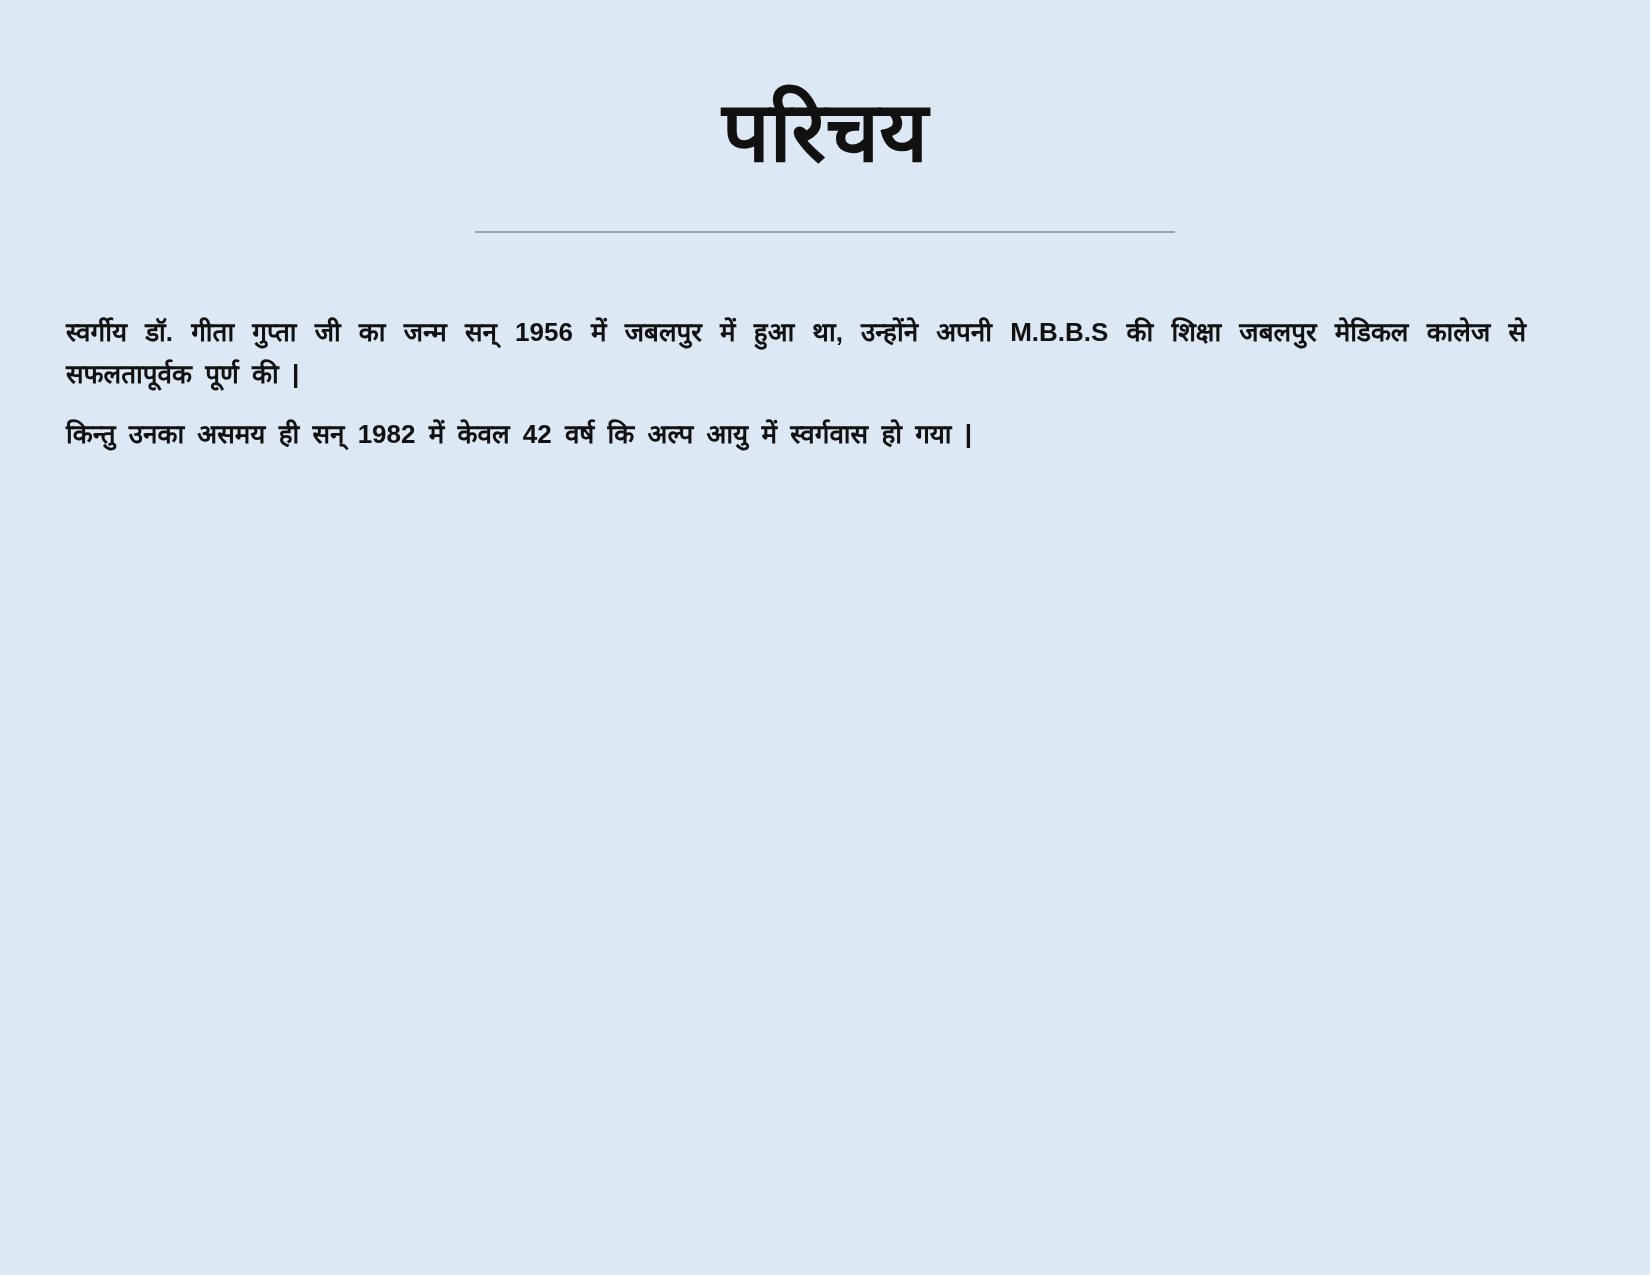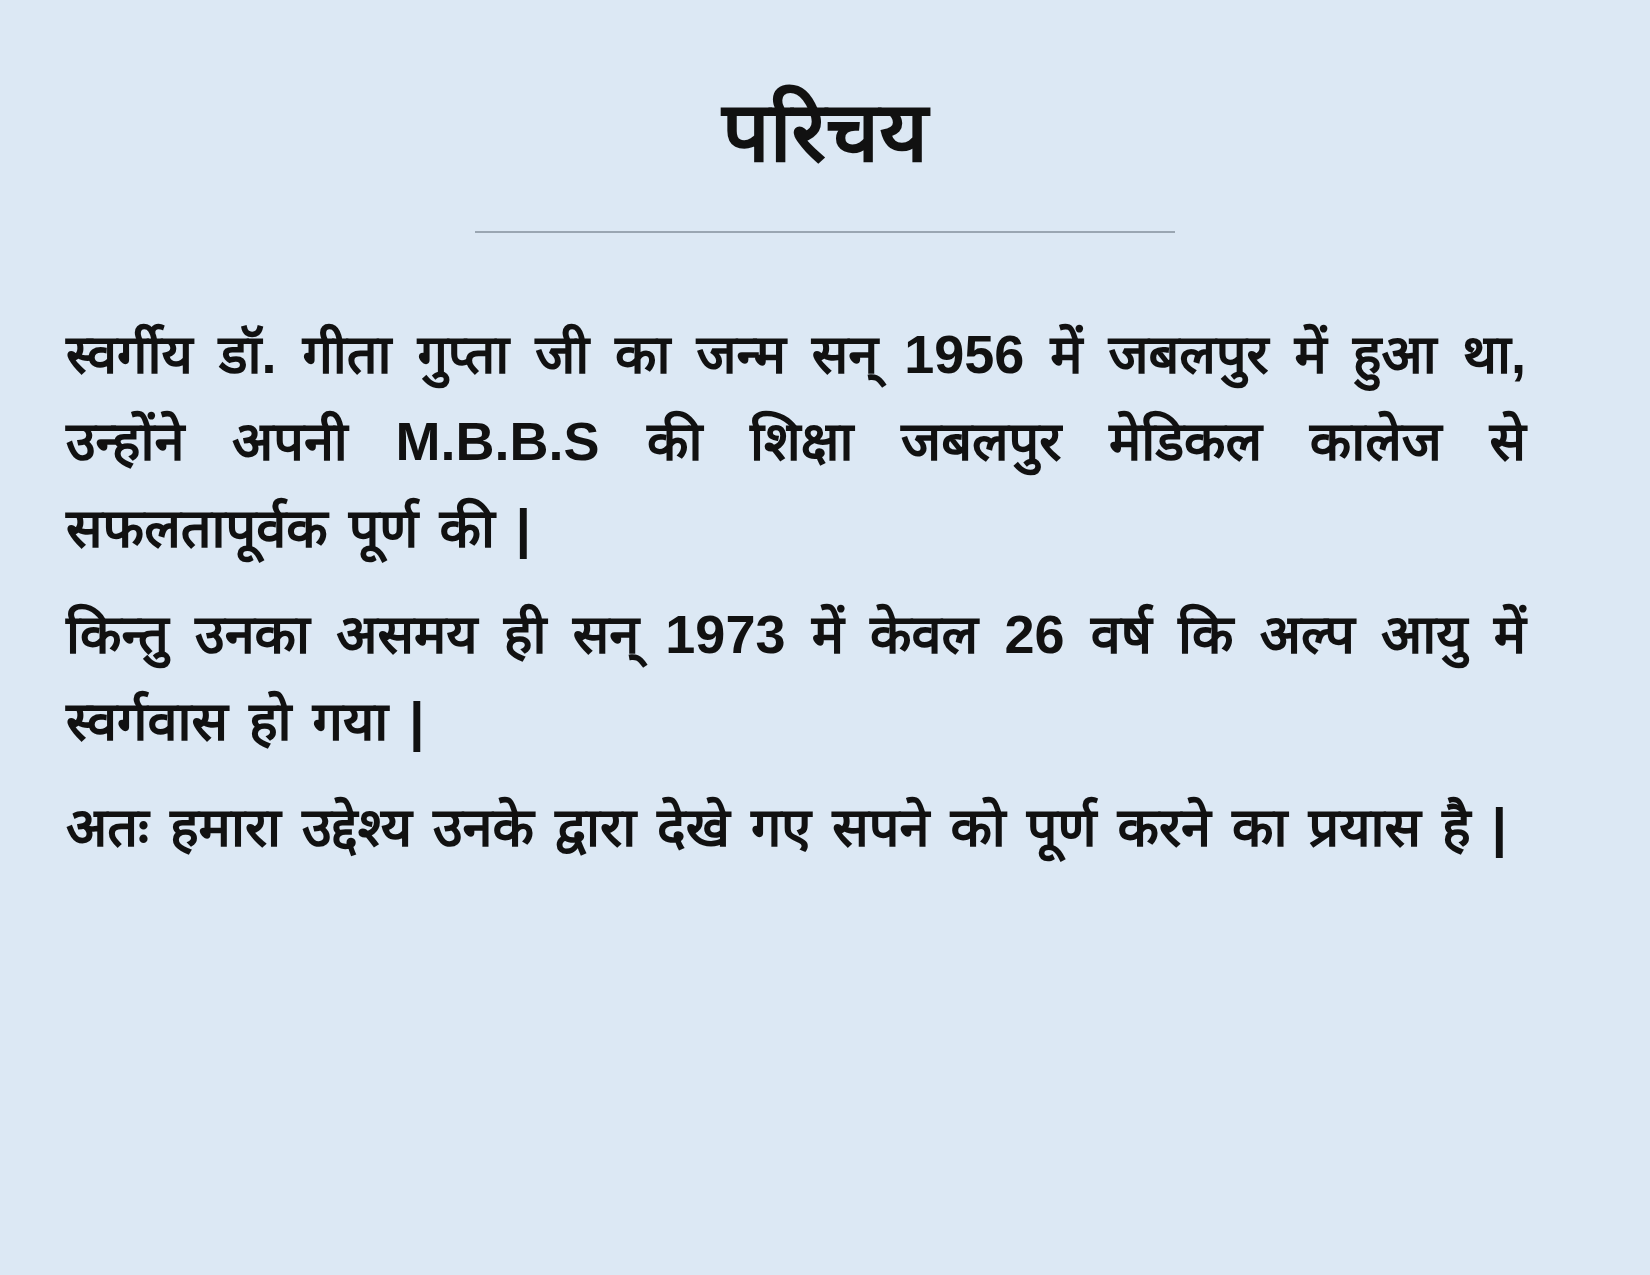--- a/index.html
+++ b/index.html
@@ -33,21 +33,21 @@
     width: 700px;
     height: 2px;
     background: #9aa6b2;
     margin: 52px auto 0 auto;
   }
   .body-block {
     margin: 78px 66px 0 66px;
     width: 1460px;
   }
   .para {
-    font-size: 54px;
+    font-size: 26px;
     font-weight: bold;
     color: #111111;
     line-height: 1.62;
     text-align: justify;
     text-justify: inter-word;
     margin: 0 0 18px 0;
     word-spacing: 6px;
   }
   .para:last-child {
     margin-bottom: 0;
@@ -57,17 +57,16 @@
 <body>
 
 <div class="slide">
 
   <h1 class="slide-title">परिचय</h1>
 
   <div class="title-rule"></div>
 
   <div class="body-block">
     <p class="para">स्वर्गीय डॉ. गीता गुप्ता जी का जन्म सन् 1956 में जबलपुर में हुआ था, उन्होंने अपनी M.B.B.S की शिक्षा जबलपुर मेडिकल कालेज से सफलतापूर्वक पूर्ण की |</p>
-    <p class="para">किन्तु उनका असमय ही  सन् 1973 में केवल 26 वर्ष कि अल्प आयु में स्वर्गवास हो गया |</p>
-    <p class="para">अतः हमारा उद्देश्य उनके द्वारा देखे गए सपने को पूर्ण करने का प्रयास है |</p>
+    <p class="para">किन्तु उनका असमय ही  सन् 1982 में केवल 42 वर्ष कि अल्प आयु में स्वर्गवास हो गया |</p>
   </div>
 
 </div>
 
 </body></html>

